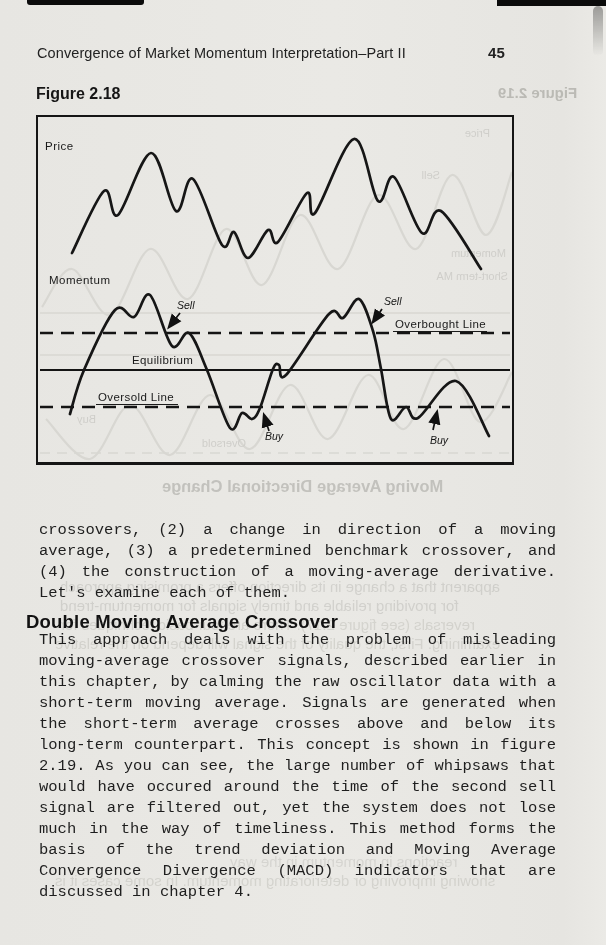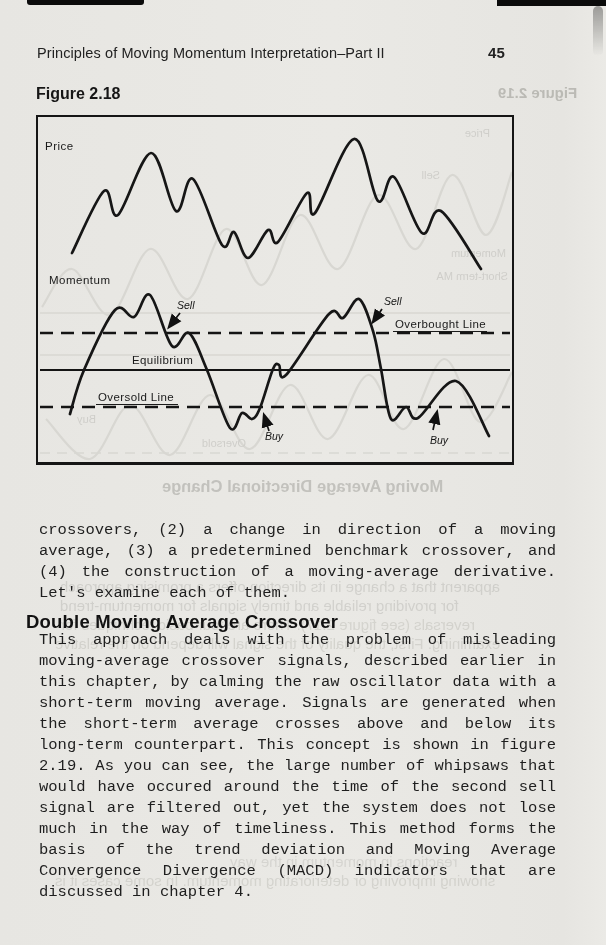--- a/index.html
+++ b/index.html
@@ -57,21 +57,21 @@
       <div class="ghost-text" style="left: 55px; top: 635px; font-size: 15px; font-weight: normal; color: rgba(115, 115, 108, 0.18);">examining. First, the quality of the signal will depend on the relative</div>
       <div class="ghost-text" style="left: 230px; top: 853px; font-size: 15px; font-weight: normal; color: rgba(115, 115, 108, 0.16);">reactions in momentum in the way</div>
       <div class="ghost-text" style="left: 55px; top: 872px; font-size: 15px; font-weight: normal; color: rgba(115, 115, 108, 0.18);">showing improving or deteriorating momentum. In some cases it is</div>
     </div>
 
   <div class="top-strip left"></div>
   <div class="top-strip right"></div>
   <div class="edge-mark"></div>
 
   <div class="running-head">
-    <span>Principles of Moving Momentum Interpretation–Part II</span>
+    <span>Convergence of Market Momentum Interpretation–Part II</span>
     <span class="pagenum">45</span>
   </div>
 
   <div class="fig-caption">Figure 2.18</div>
 
   <div class="figure-box">
     <svg id="fig" viewBox="0 0 474 345" preserveAspectRatio="none">
         <defs>
           <marker id="ah" viewBox="0 0 10 8" refX="8" refY="4" markerWidth="9" markerHeight="8" orient="auto">
             <path d="M0,0 L10,4 L0,8 z" fill="#111"></path>

